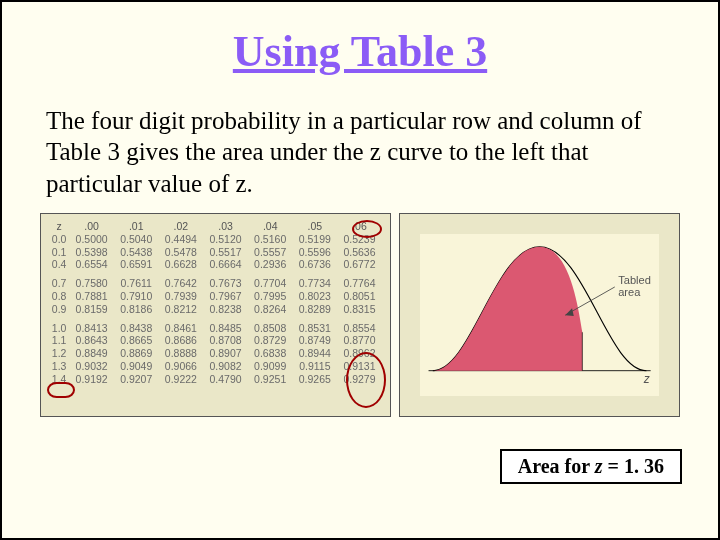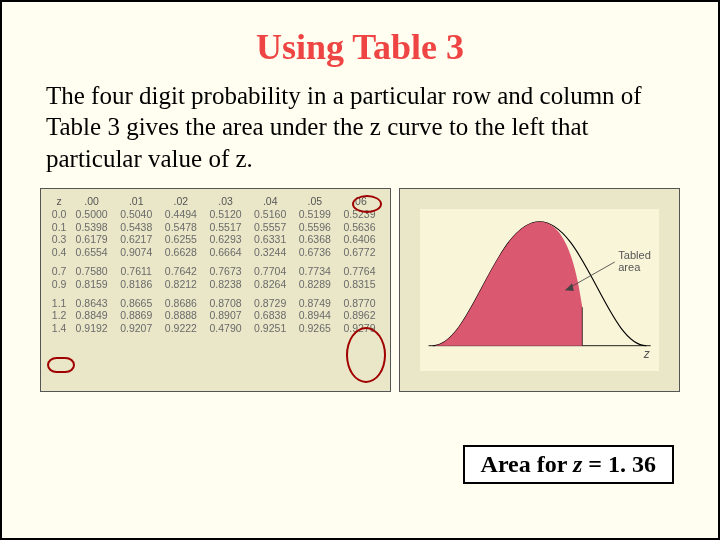--- a/index.html
+++ b/index.html
@@ -7,28 +7,29 @@
     width: 720px;
     height: 540px;
     background: #fffef0;
     border: 2px solid #000;
     font-family: "Times New Roman", Times, serif;
     position: relative;
     overflow: hidden;
   }
   .title {
     text-align: center;
-    font-size: 36px;
+    font-size: 44px;
     font-weight: bold;
+    text-decoration: underline;
     margin-top: 24px;
-    color: #ef4444;
+    color: #8b5cf6;
   }
   .body-text {
     font-size: 25px;
-    margin: 12px 44px 0 44px;
+    margin: 28px 44px 0 44px;
     line-height: 1.25;
     color: #000;
   }
   .content-row {
     display: flex;
     margin: 14px 38px 0 38px;
     gap: 8px;
   }
   .table-panel {
     background: #eae7c8;
@@ -87,26 +88,26 @@
     border: 1px solid #555;
     width: 295px;
     display: flex;
     align-items: center;
     justify-content: center;
     padding: 20px;
   }
   .curve-panel svg { width: 100%; height: auto; }
   .caption-box {
     position: absolute;
-    right: 44px;
+    right: 36px;
     bottom: 54px;
     background: #fff;
     border: 2px solid #000;
     padding: 4px 16px;
-    font-size: 24px;
+    font-size: 20px;
   }
   .caption-box .z { font-style: italic; }
   .caption-box b { font-weight: bold; }
 </style>
 </head>
 <body>
 
 <h1 class="title">Using Table 3</h1>
 <p class="body-text">The four digit probability in a particular row and column of Table 3 gives the area under the z curve to the left that particular value of z.</p>
 
@@ -141,86 +142,106 @@
             <td>0.1</td>
             <td>0.5398</td>
             <td>0.5438</td>
             <td>0.5478</td>
             <td>0.5517</td>
             <td>0.5557</td>
             <td>0.5596</td>
             <td>0.5636</td>
           </tr>
           <tr>
-            <td>0.3</td>
-            <td>0.6179</td>
-            <td>0.6217</td>
-            <td>0.6255</td>
-            <td>0.6293</td>
-            <td>0.6331</td>
-            <td>0.6368</td>
-            <td>0.6406</td>
-          </tr>
-          <tr>
             <td>0.4</td>
             <td>0.6554</td>
-            <td>0.9074</td>
+            <td>0.6591</td>
             <td>0.6628</td>
             <td>0.6664</td>
-            <td>0.3244</td>
+            <td>0.2936</td>
             <td>0.6736</td>
             <td>0.6772</td>
           </tr>
           <tr class="block-sep">
             <td colspan="8"></td>
           </tr>
           <tr>
             <td>0.7</td>
             <td>0.7580</td>
             <td>0.7611</td>
             <td>0.7642</td>
             <td>0.7673</td>
             <td>0.7704</td>
             <td>0.7734</td>
             <td>0.7764</td>
           </tr>
           <tr>
+            <td>0.8</td>
+            <td>0.7881</td>
+            <td>0.7910</td>
+            <td>0.7939</td>
+            <td>0.7967</td>
+            <td>0.7995</td>
+            <td>0.8023</td>
+            <td>0.8051</td>
+          </tr>
+          <tr>
             <td>0.9</td>
             <td>0.8159</td>
             <td>0.8186</td>
             <td>0.8212</td>
             <td>0.8238</td>
             <td>0.8264</td>
             <td>0.8289</td>
             <td>0.8315</td>
           </tr>
           <tr class="block-sep">
             <td colspan="8"></td>
           </tr>
           <tr>
+            <td>1.0</td>
+            <td>0.8413</td>
+            <td>0.8438</td>
+            <td>0.8461</td>
+            <td>0.8485</td>
+            <td>0.8508</td>
+            <td>0.8531</td>
+            <td>0.8554</td>
+          </tr>
+          <tr>
             <td>1.1</td>
             <td>0.8643</td>
             <td>0.8665</td>
             <td>0.8686</td>
             <td>0.8708</td>
             <td>0.8729</td>
             <td>0.8749</td>
             <td>0.8770</td>
           </tr>
           <tr>
             <td>1.2</td>
             <td>0.8849</td>
             <td>0.8869</td>
             <td>0.8888</td>
             <td>0.8907</td>
             <td>0.6838</td>
             <td>0.8944</td>
             <td>0.8962</td>
           </tr>
           <tr>
+            <td>1.3</td>
+            <td>0.9032</td>
+            <td>0.9049</td>
+            <td>0.9066</td>
+            <td>0.9082</td>
+            <td>0.9099</td>
+            <td>0.9115</td>
+            <td>0.9131</td>
+          </tr>
+          <tr>
             <td>1.4</td>
             <td>0.9192</td>
             <td>0.9207</td>
             <td>0.9222</td>
             <td>0.4790</td>
             <td>0.9251</td>
             <td>0.9265</td>
             <td>0.9279</td>
           </tr>
         </tbody>

